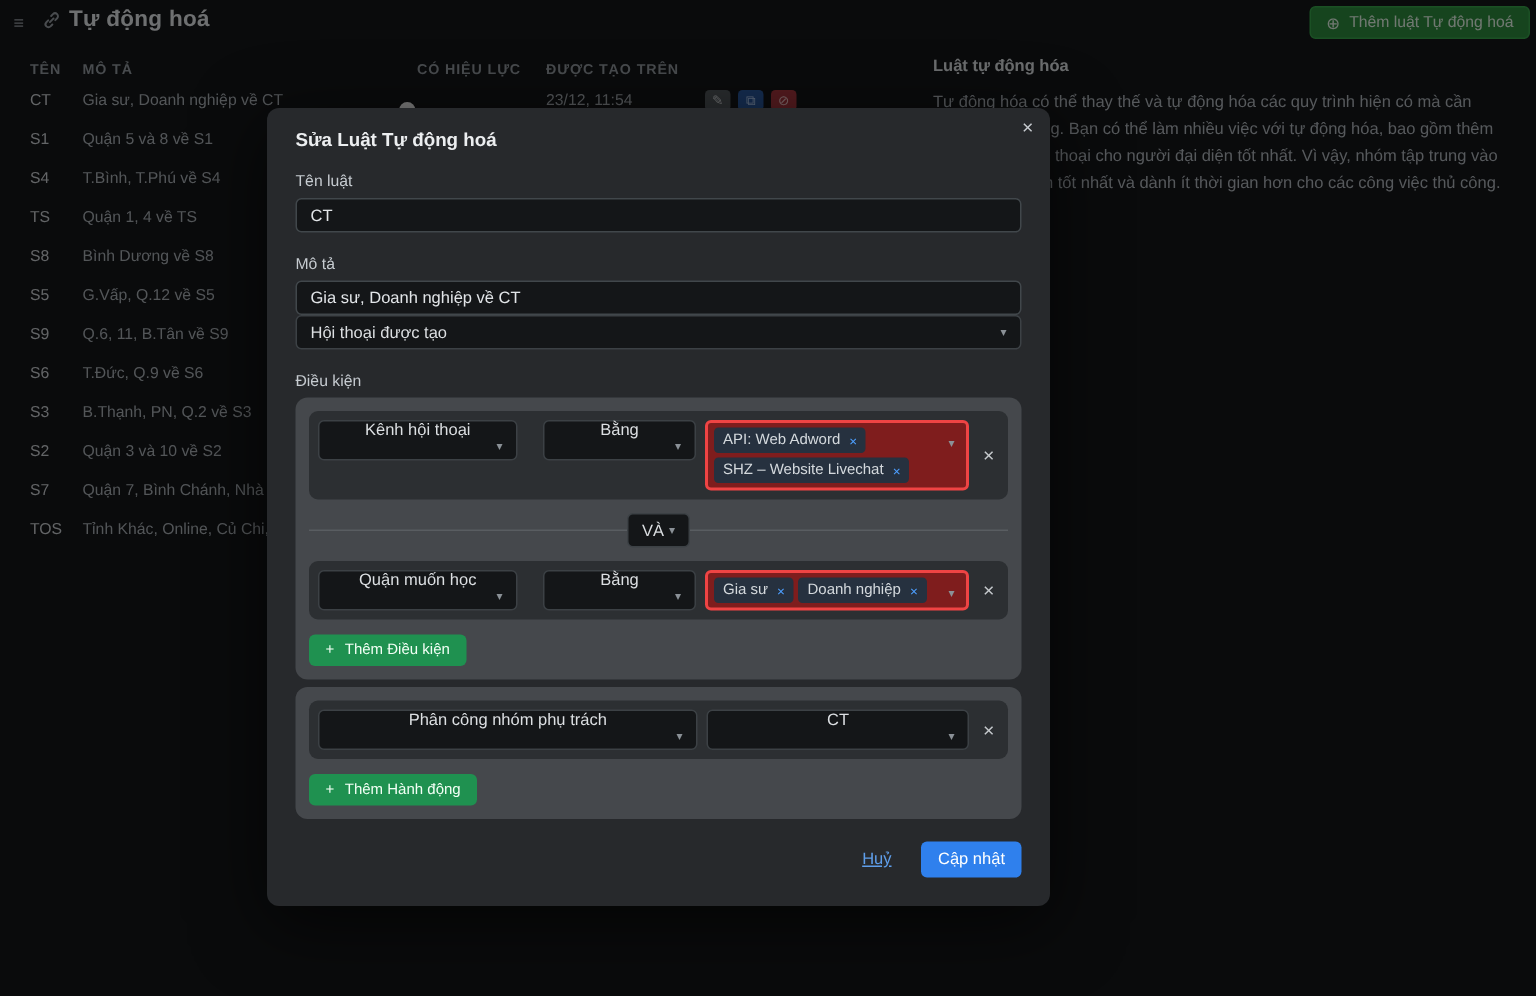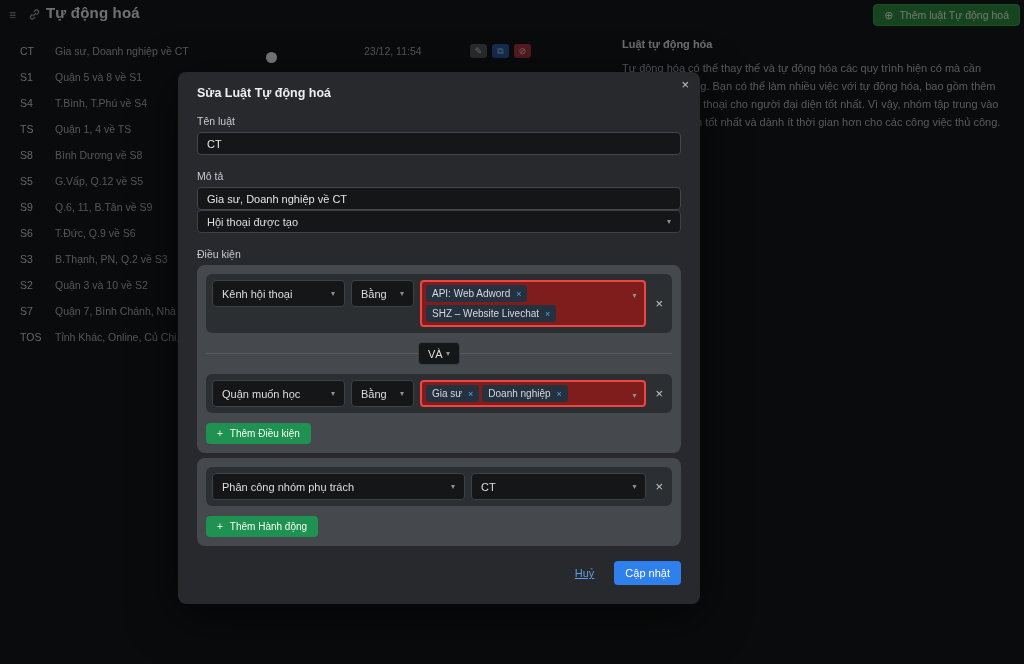--- a/index.html
+++ b/index.html
@@ -68,23 +68,23 @@
   }
   .select {
     background:#141618; border:1px solid #3c4145; border-radius:4px; height:23px;
     display:flex; align-items:center; font-size:11px; color:#dcdfe2; padding:0 9px; position:relative;
   }
   .select .caret { margin-left:auto; color:#8b9197; font-size:8px; }
   .select.full { width:100%; }
 
   .panel { background:#45484c; border-radius:8px; padding:9px; margin-top:5px; }
   .cond-wrap { background:#2c2f32; border-radius:6px; padding:6px; display:flex; gap:6px; align-items:flex-start; }
-  .sel-h { height:27px; }
+  .sel-h { height:27px;flex-direction:column; }
   .w-field { width:133px; flex:none; }
-  .w-op { width:63px; flex:none; }
+  .w-op { width:102px; flex:none;margin-left:11px; }
   .w-action-field { width:253px; flex:none; }
   .multi {
     flex:1; min-height:27px; background:#7f1d1d; border:2px solid #ef4444; border-radius:4px;
     display:flex; flex-wrap:wrap; align-content:flex-start; gap:3px; padding:3px 22px 3px 4px; position:relative;
   }
   .multi .caret { position:absolute; right:8px; top:9px; color:#8b9197; font-size:8px; }
   .tag { background:#26313f; border-radius:3px; padding:3px 6px; font-size:10px; color:#d4d9dd; display:inline-flex; align-items:center; white-space:nowrap; }
   .tag .tag-x { color:#4d9fff; margin-left:6px; font-size:9px; }
   .row-x { color:#c6cacd; font-size:13px; align-self:center; padding:0 3px; flex:none; }
 
@@ -120,20 +120,26 @@
         </svg>
       </span>
       <span class="page-title">Tự động hoá</span>
       <button class="add-rule-btn">
         <span class="plus">⊕</span>
         <span>Thêm luật Tự động hoá</span>
       </button>
     </div>
 
     <div class="table">
+      <div class="t-head">
+        <span class="c-name">TÊN</span>
+        <span class="c-desc">MÔ TẢ</span>
+        <span class="c-active">CÓ HIỆU LỰC</span>
+        <span class="c-created">ĐƯỢC TẠO TRÊN</span>
+      </div>
 
       <div class="t-row">
         <span class="c-name">CT</span>
         <span class="c-desc">Gia sư, Doanh nghiệp về CT</span>
         <span class="c-active">
           <span class="toggle"><span class="knob"></span></span>
         </span>
         <span class="c-created">23/12, 11:54</span>
         <span class="c-actions">
           <span class="ico-btn ico-edit">

